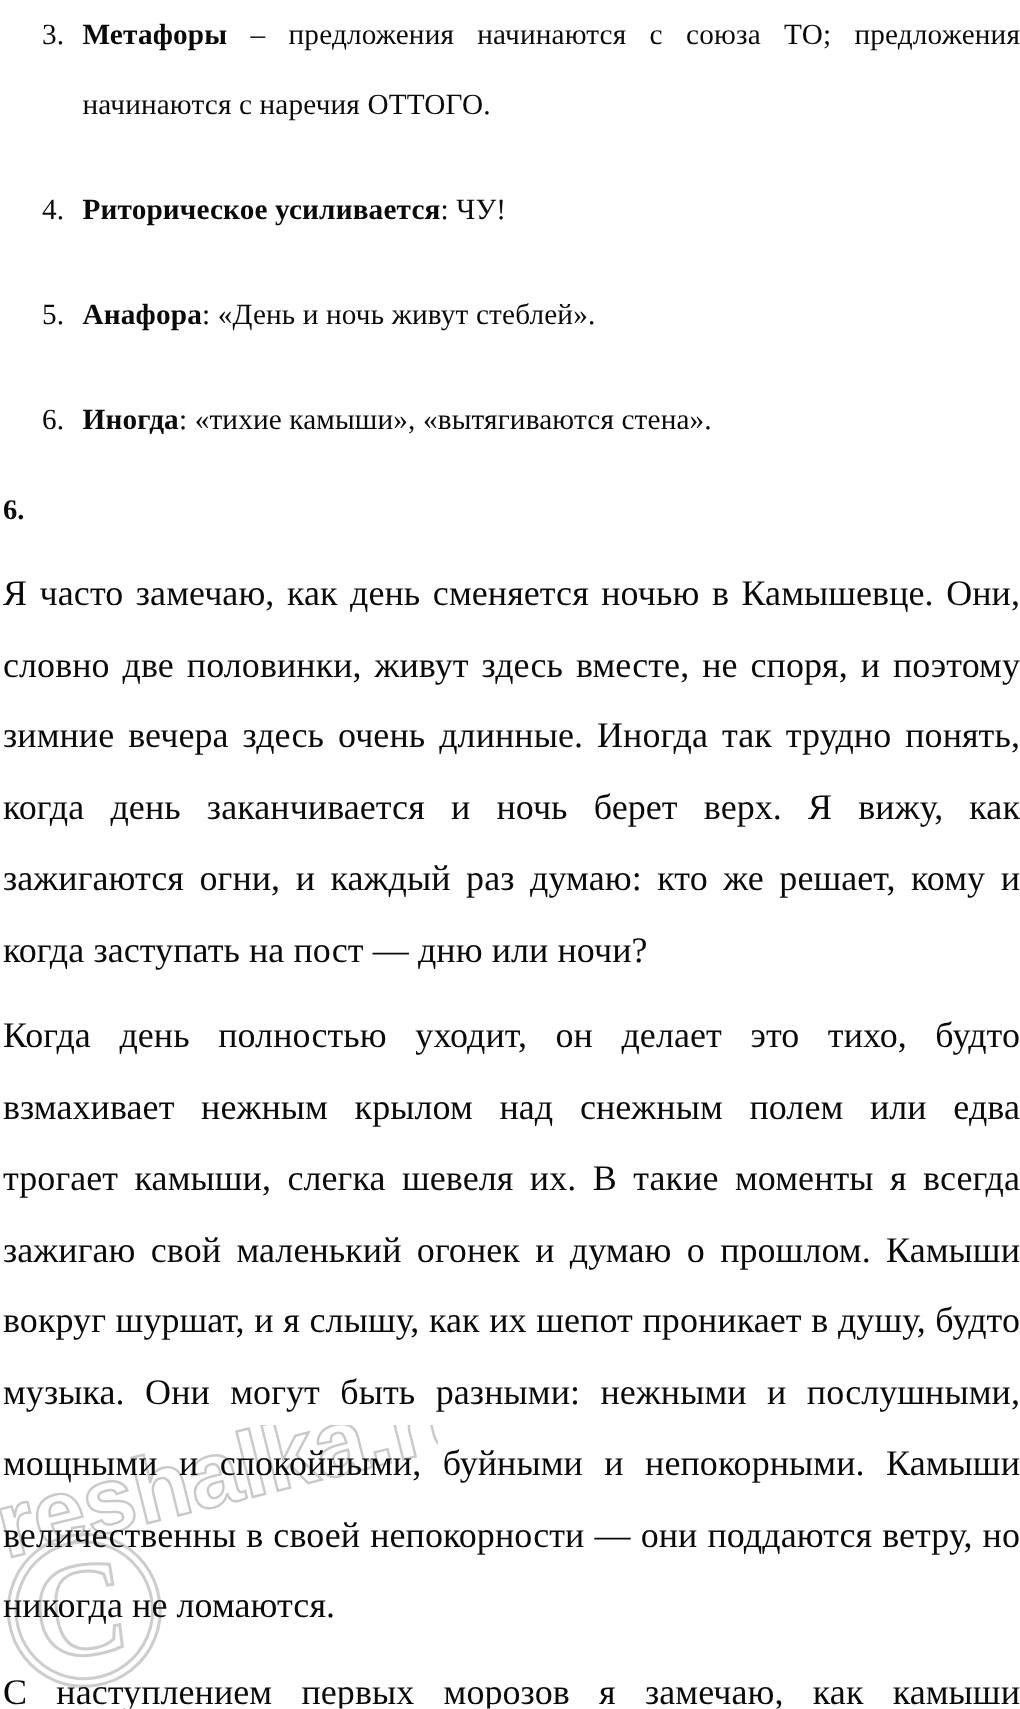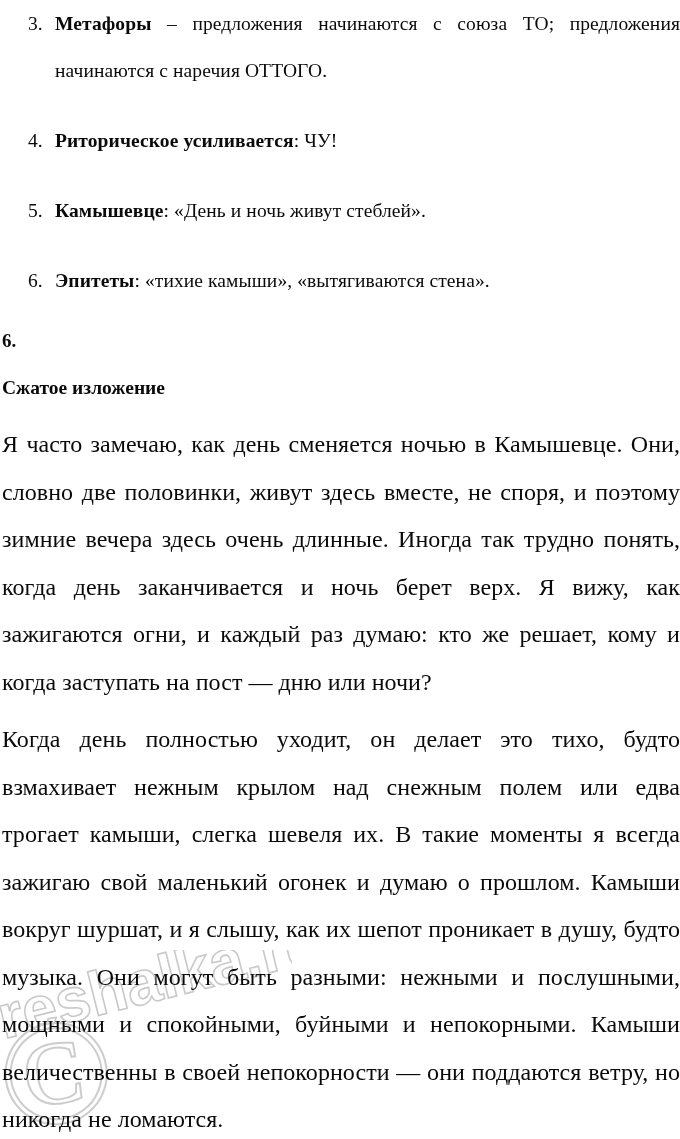--- a/index.html
+++ b/index.html
@@ -124,30 +124,29 @@
       <li class="numlist-item">
         <span class="numlist-marker">3.</span>
         <span class="term">Метафоры</span><span> – предложения начинаются с союза ТО; предложения начинаются с наречия ОТТОГО.</span>
       </li>
       <li class="numlist-item">
         <span class="numlist-marker">4.</span>
         <span class="term">Риторическое усиливается</span><span>: ЧУ!</span>
       </li>
       <li class="numlist-item">
         <span class="numlist-marker">5.</span>
-        <span class="term">Камышевце</span><span>: «День и ночь живут стеблей».</span>
+        <span class="term">Анафора</span><span>: «День и ночь живут стеблей».</span>
       </li>
       <li class="numlist-item">
         <span class="numlist-marker">6.</span>
-        <span class="term">Эпитеты</span><span>: «тихие камыши», «вытягиваются стена».</span>
+        <span class="term">Иногда</span><span>: «тихие камыши», «вытягиваются стена».</span>
       </li>
     </ol>
 
     <div class="section-num">6.</div>
 
-    <div class="subheading">Сжатое изложение</div>
 
     <p class="para first">Я часто замечаю, как день сменяется ночью в Камышевце. Они, словно две половинки, живут здесь вместе, не споря, и поэтому зимние вечера здесь очень длинные. Иногда так трудно понять, когда день заканчивается и ночь берет верх. Я вижу, как зажигаются огни, и каждый раз думаю: кто же решает, кому и когда заступать на пост — дню или ночи?</p>
     <p class="para">Когда день полностью уходит, он делает это тихо, будто взмахивает нежным крылом над снежным полем или едва трогает камыши, слегка шевеля их. В такие моменты я всегда зажигаю свой маленький огонек и думаю о прошлом. Камыши вокруг шуршат, и я слышу, как их шепот проникает в душу, будто музыка. Они могут быть разными: нежными и послушными, мощными и спокойными, буйными и непокорными. Камыши величественны в своей непокорности — они поддаются ветру, но никогда не ломаются.</p>
     <p class="para">С наступлением первых морозов я замечаю, как камыши вытягиваются вверх, становятся высокими и стройными. Их верхушки едва касаются воды, и кажется, что они грустят, глядя на себя в отражении. Когда холод усиливается, камыши покрываются инеем и редкие капли, падая с их стеблей, создают мелодию, похожую на плач. Я слушаю эту тишину, и мне кажется, что камыши плачут о чем-то далеком и безвозвратном, о том, что навсегда осталось в прошлом.</p>
 
   </div>
 </div>
 
 </body></html>

